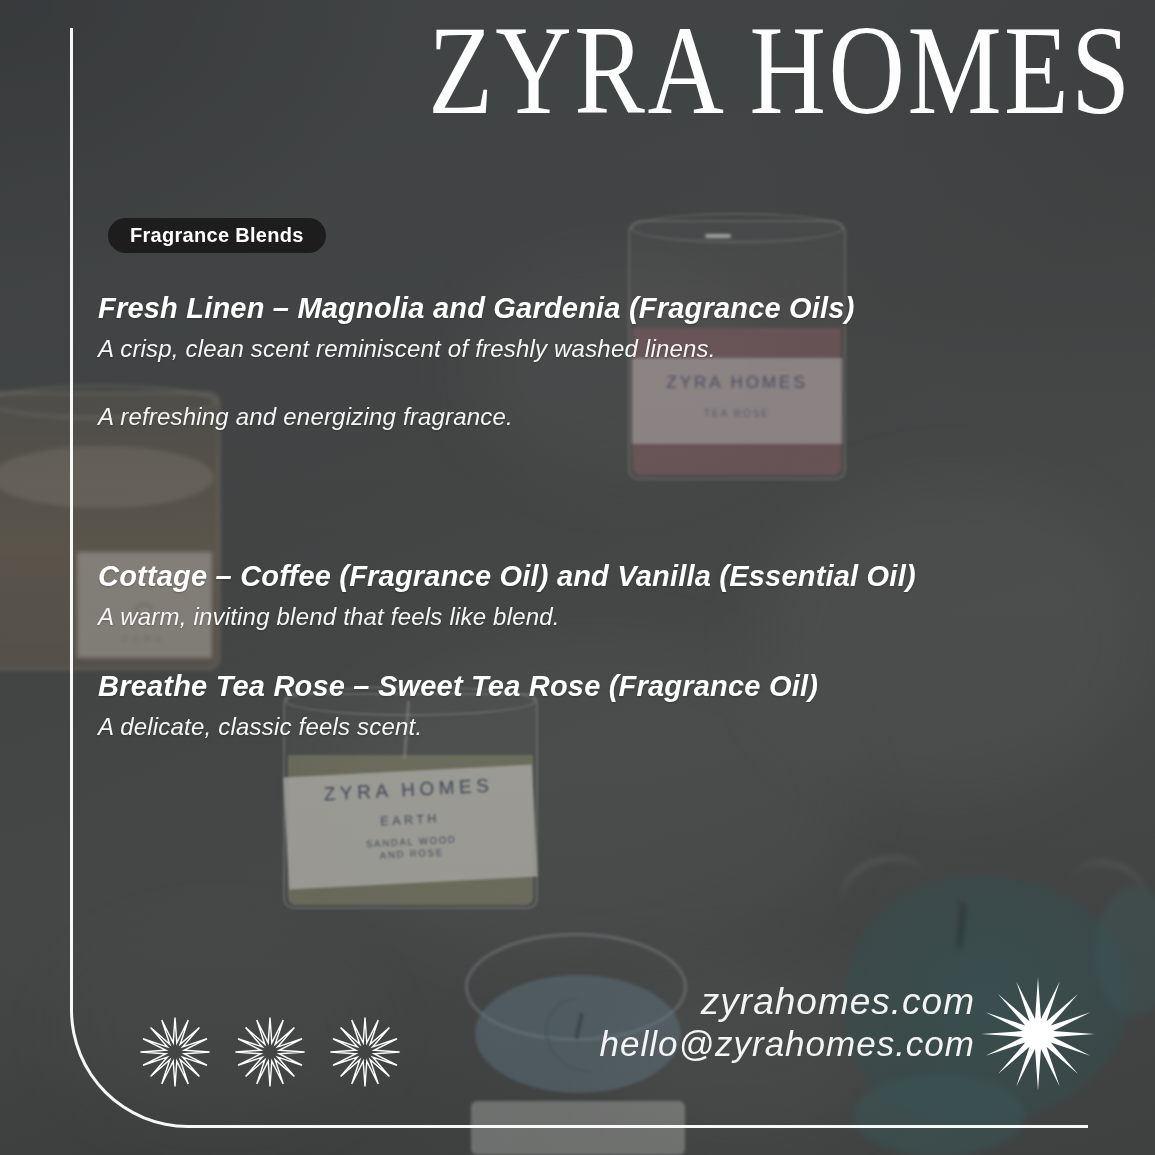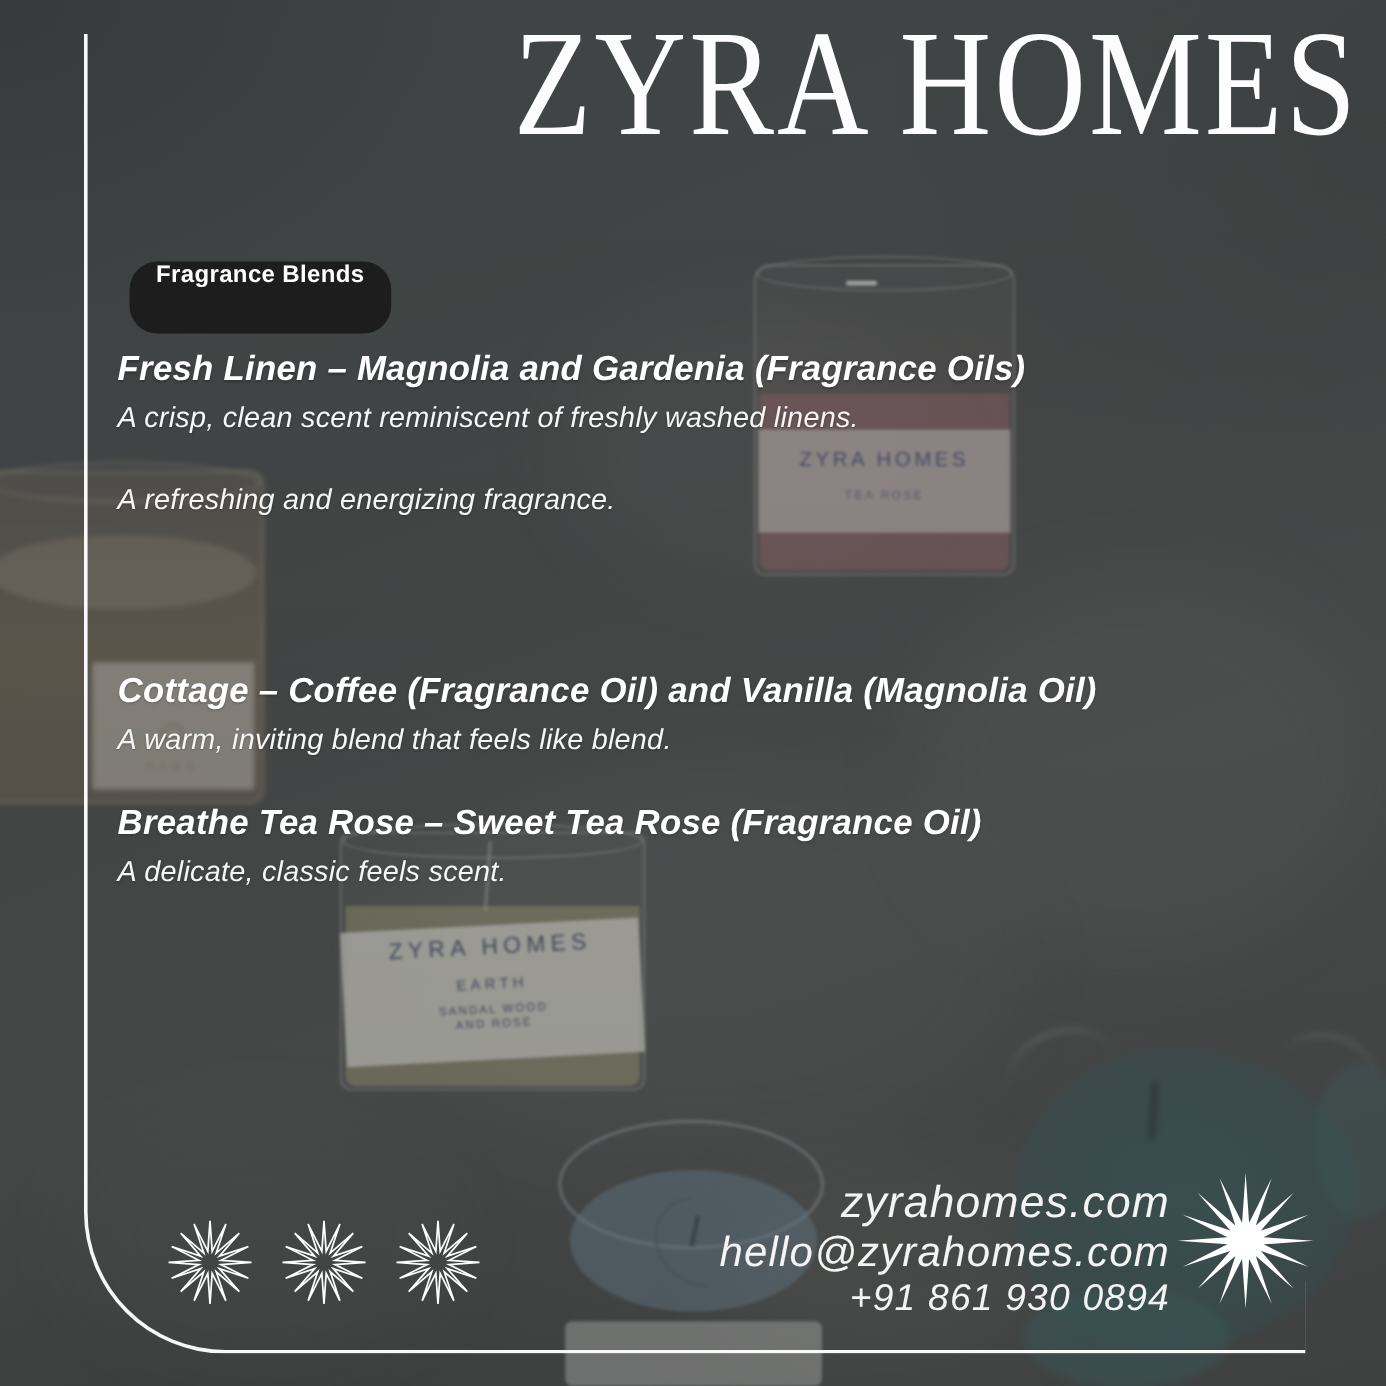--- a/index.html
+++ b/index.html
@@ -82,21 +82,21 @@
 
   .frame{position:absolute;left:70px;top:28px;width:1018px;height:1100px;
     border-left:3px solid rgba(255,255,255,.96);border-bottom:3px solid rgba(255,255,255,.96);
     border-bottom-left-radius:118px;pointer-events:none;}
 
   .title{position:absolute;top:8px;right:22px;margin:0;
     font-family:"Liberation Serif","DejaVu Serif",serif;font-weight:400;
     font-size:126px;line-height:1;letter-spacing:3px;color:#fdfdfd;
     transform:scaleX(.84);transform-origin:top right;white-space:nowrap;}
 
-  .badge{position:absolute;left:108px;top:218px;height:60px;display:inline-flex;
+  .badge{position:absolute;left:108px;top:218px;height:35px;display:inline-flex;align-items:center;
     padding:0 22px;background:#1d1d1d;border-radius:23px;}
   .badge span{font-size:20px;font-weight:700;letter-spacing:.3px;color:#fff;}
 
   .blend{position:absolute;left:98px;width:1020px;}
   .blend h2{margin:0;font-size:29px;font-style:italic;font-weight:700;line-height:45px;
     letter-spacing:.2px;white-space:pre-line;color:#fff;text-shadow:0 1px 2px rgba(0,0,0,.25);}
   .blend p{margin:3px 0 0;font-size:24px;font-style:italic;font-weight:400;line-height:29px;
     letter-spacing:.2px;color:#f6f6f6;text-shadow:0 1px 2px rgba(0,0,0,.25);}
   .blend-0{top:286px;} .blend-1{top:399px;} .blend-2{top:554px;} .blend-3{top:664px;}
 
@@ -185,21 +185,21 @@
 
   <section>
     <article class="blend blend-0">
       <h2>Fresh Linen – Magnolia and Gardenia (Fragrance Oils)</h2>
       <p>A crisp, clean scent reminiscent of freshly washed linens.</p>
     </article>
     <article class="blend blend-1">
       <p>A refreshing and energizing fragrance.</p>
     </article>
     <article class="blend blend-2">
-      <h2>Cottage – Coffee (Fragrance Oil) and Vanilla (Magnolia Oil)</h2>
+      <h2>Cottage – Coffee (Fragrance Oil) and Vanilla (Essential Oil)</h2>
       <p>A warm, inviting blend that feels like blend.</p>
     </article>
     <article class="blend blend-3">
       <h2>Breathe Tea Rose – Sweet Tea Rose (Fragrance Oil)</h2>
       <p>A delicate, classic feels scent.</p>
     </article>
   </section>
 
   <div class="stars">
     <svg class="star-sm" viewBox="0 0 100 100" aria-hidden="true">
@@ -209,20 +209,19 @@
       <polygon fill="none" stroke="#ffffff" stroke-width="2" points="50,2 52.5,37.2 68.4,5.6 57.2,39.2 83.9,16.1 60.8,42.8 94.4,31.6 62.8,47.5 98,50 62.8,52.5 94.4,68.4 60.8,57.2 83.9,83.9 57.2,60.8 68.4,94.4 52.5,62.8 50,98 47.5,62.8 31.6,94.4 42.8,60.8 16.1,83.9 39.2,57.2 5.6,68.4 37.2,52.5 2,50 37.2,47.5 5.6,31.6 39.2,42.8 16.1,16.1 42.8,39.2 31.6,5.6 47.5,37.2"></polygon>
     </svg>
     <svg class="star-sm" viewBox="0 0 100 100" aria-hidden="true">
       <polygon fill="none" stroke="#ffffff" stroke-width="2" points="50,2 52.5,37.2 68.4,5.6 57.2,39.2 83.9,16.1 60.8,42.8 94.4,31.6 62.8,47.5 98,50 62.8,52.5 94.4,68.4 60.8,57.2 83.9,83.9 57.2,60.8 68.4,94.4 52.5,62.8 50,98 47.5,62.8 31.6,94.4 42.8,60.8 16.1,83.9 39.2,57.2 5.6,68.4 37.2,52.5 2,50 37.2,47.5 5.6,31.6 39.2,42.8 16.1,16.1 42.8,39.2 31.6,5.6 47.5,37.2"></polygon>
     </svg>
   </div>
 
   <div class="contact">
     <div class="website">zyrahomes.com</div>
     <div class="email">hello@zyrahomes.com</div>
-    <div class="phone">+91 861 930 0894</div>
   </div>
 
   <svg class="star-lg" viewBox="0 0 100 100" aria-hidden="true">
     <polygon fill="#ffffff" points="50,2 52.5,37.2 68.4,5.6 57.2,39.2 83.9,16.1 60.8,42.8 94.4,31.6 62.8,47.5 98,50 62.8,52.5 94.4,68.4 60.8,57.2 83.9,83.9 57.2,60.8 68.4,94.4 52.5,62.8 50,98 47.5,62.8 31.6,94.4 42.8,60.8 16.1,83.9 39.2,57.2 5.6,68.4 37.2,52.5 2,50 37.2,47.5 5.6,31.6 39.2,42.8 16.1,16.1 42.8,39.2 31.6,5.6 47.5,37.2"></polygon>
   </svg>
 
 </div>
 
 </body></html>

